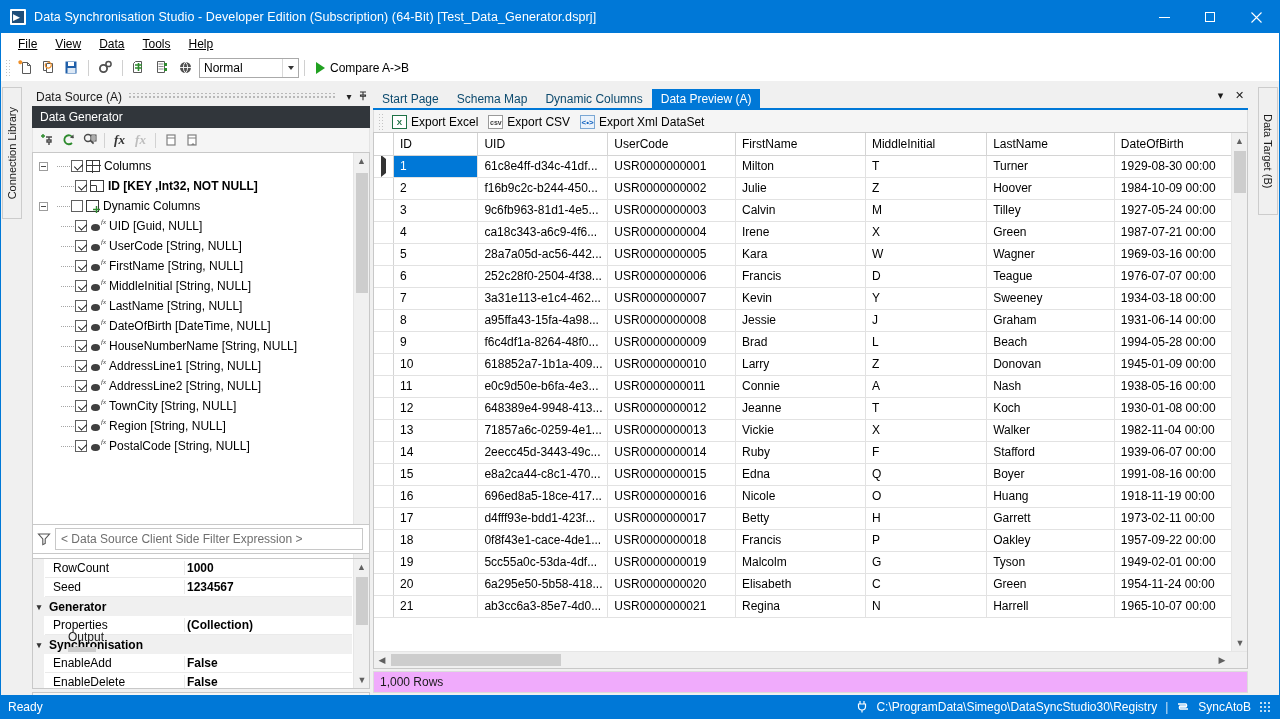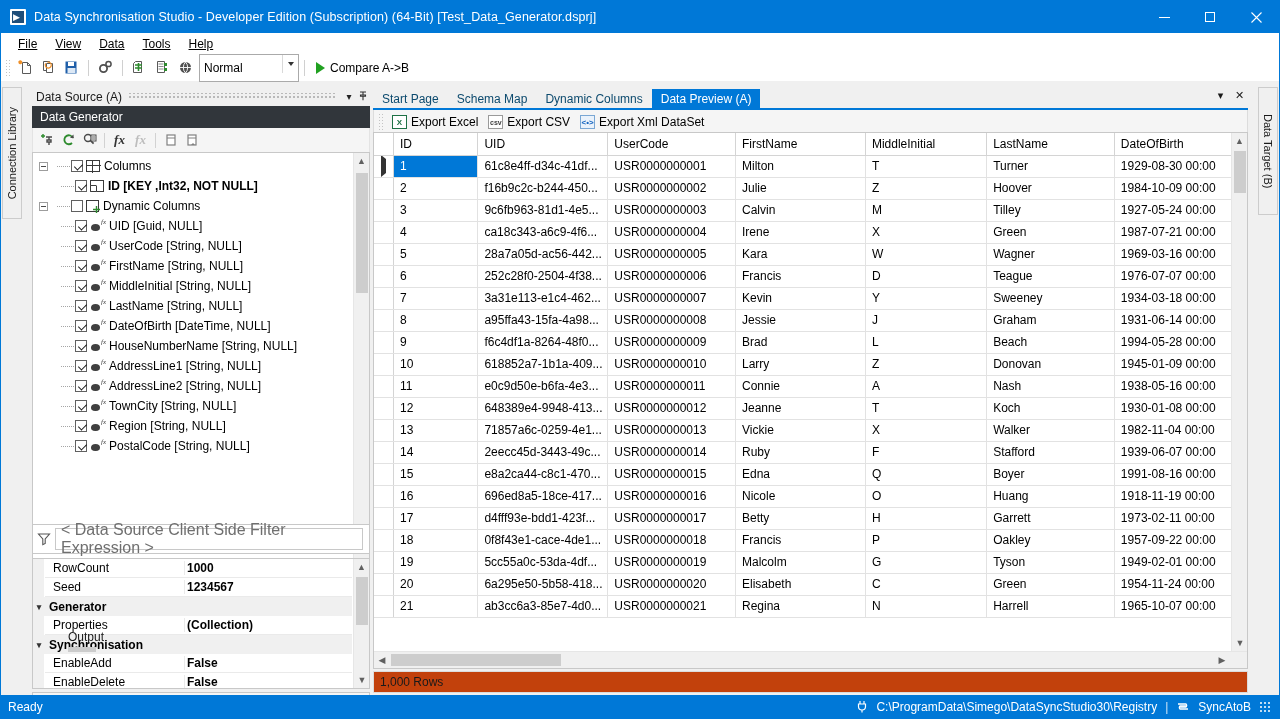--- a/index.html
+++ b/index.html
@@ -65,21 +65,21 @@
   }
   .grip { width: 6px; height: 18px; margin-right: 3px;
     background-image: radial-gradient(#c4c4c4 40%, transparent 41%);
     background-size: 3px 3px; }
   .tb-btn {
     width: 23px; height: 22px; display: flex; align-items: center; justify-content: center;
     position: relative;
   }
   .tb-sep { width: 1px; height: 16px; background: #d0d0d0; margin: 0 5px; }
   .combo {
-    width: 100px; height: 28px; border: 1px solid #aaaaaa; background: #fff;
+    width: 100px; height: 20px; border: 1px solid #aaaaaa; background: #fff;
     display: flex; align-items: center; font-size: 12px; padding-left: 4px;
     position: relative; margin-left: 2px;
   }
   .combo .arrow-box {
     position: absolute; right: 0; top: 0; width: 16px; height: 18px;
     display: flex; align-items: center; justify-content: center;
     border-left: 1px solid #d9d9d9;
   }
   .combo .arrow-box:after {
     content: ""; border-left: 3.5px solid transparent; border-right: 3.5px solid transparent;
@@ -173,21 +173,21 @@
 
   
   .filter-row {
     position: absolute; left: 0; top: 437px; width: 338px; height: 30px;
     background: #ffffff; border: 1px solid #c8c8c8; display: flex; align-items: center;
   }
   .funnel { width: 22px; display:flex; align-items:center; justify-content:center; }
   .funnel svg { display:block; }
   .filter-input {
     flex: 1; height: 22px; border: 1px solid #c8c8c8; background: #fff;
-    display: flex; align-items: center; padding-left: 5px; color: #6f6f6f; font-size: 16px;
+    display: flex; align-items: center; padding-left: 5px; color: #6f6f6f; font-size: 12px;
     margin-right: 6px;
   }
 
   
   .propgrid {
     position: absolute; left: 0; top: 471px; width: 338px; height: 131px;
     background: #ffffff; border: 1px solid #c8c8c8; overflow: hidden;
   }
   .pg-rows { position: absolute; left: 0; top: 0; right: 17px; }
   .pg-row { height: 19px; display: flex; align-items: center; font-size: 12px; }
@@ -275,21 +275,21 @@
   .grid-vscroll .sb-thumb { position:absolute; left:2px; width:12px; background:#cdcdcd; }
   .grid-hscroll {
     position: absolute; left: 0; right: 0; bottom: 0; height: 17px; background: #f0f0f0;
     border-top: 1px solid #e6e6e6;
   }
   .grid-hscroll .sb-btn { position:absolute; top:0; width:16px; height:16px; display:flex; align-items:center; justify-content:center; font-size:9px; color:#606060; }
   .grid-hscroll .sb-thumb { position:absolute; top:2px; height:12px; background:#cdcdcd; }
 
   .rowcount-bar {
     position: absolute; left: 0; right: 0; bottom: 0; height: 22px;
-    background: #c2410c; border: 1px solid #dcdcdc; display: flex; align-items: center;
+    background: #f0abfc; border: 1px solid #dcdcdc; display: flex; align-items: center;
     padding-left: 6px; font-size: 12px; color: #1a1a1a;
   }
 
   
   .statusbar {
     position: absolute; left: 0; right: 0; bottom: 0; height: 23px;
     background: #0078d7; color: #ffffff; display: flex; align-items: center;
     font-size: 12px;
   }
   .sb-left { padding-left: 7px; }

